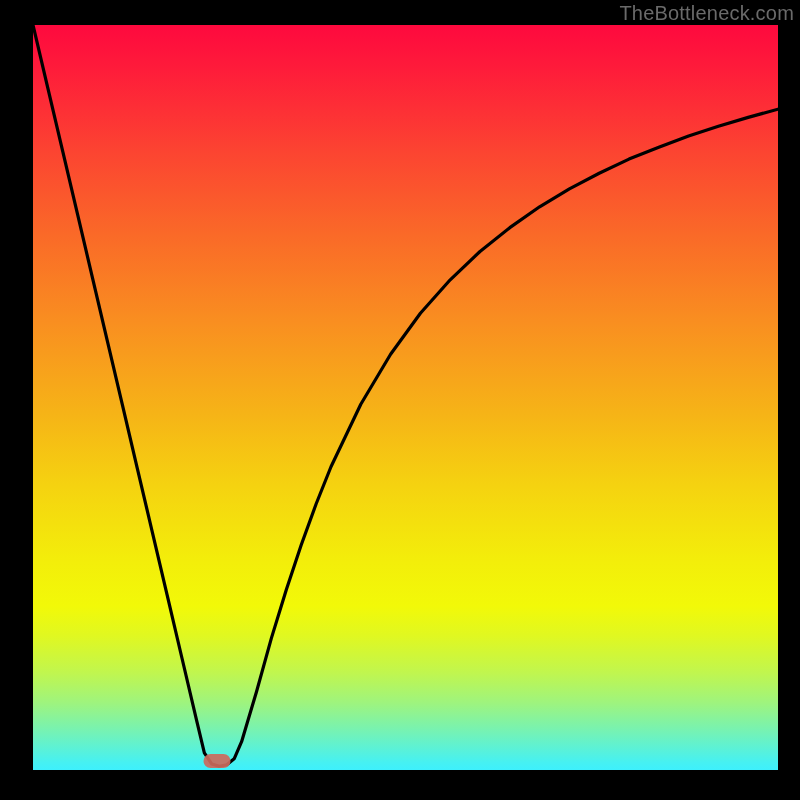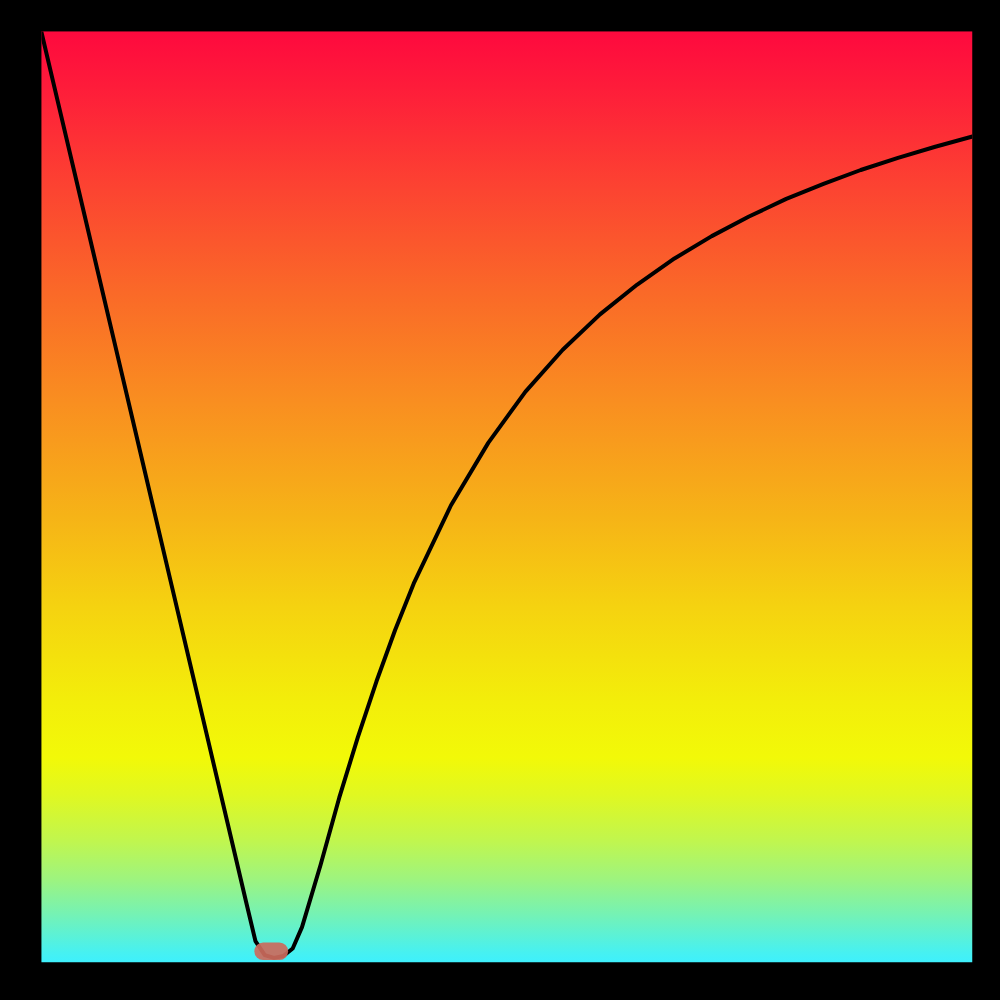--- a/index.html
+++ b/index.html
@@ -72,20 +72,21 @@
     opacity: 0.92;
     transform: translate(-50%, -50%);
     z-index: 5;
   }
 </style>
 </head>
 <body>
 
 <div class="frame">
 
+  <div class="watermark">TheBottleneck.com</div>
 
   <div class="plot-area">
     <div class="gradient-bg"></div>
 
     <svg class="curve" viewBox="0 0 745 745" preserveAspectRatio="none">
       <path id="curve-path" d="M0.00 0.00 L14.90 63.32 L29.80 126.65 L44.70 189.98 L59.60 253.30 L74.50 316.63 L89.40 379.95 L104.30 443.27 L119.20 506.60 L134.10 569.92 L149.00 633.25 L163.90 696.58 L171.35 727.87 L178.80 739.04 L186.25 741.27 L193.70 739.78 L201.15 733.83 L208.60 716.69 L223.50 666.77 L238.40 613.13 L253.30 564.71 L268.20 520.01 L283.10 479.03 L298.00 441.78 L327.80 379.20 L357.60 329.29 L387.40 288.31 L417.20 254.79 L447.00 226.48 L476.80 202.64 L506.60 181.78 L536.40 163.90 L566.20 148.25 L596.00 134.10 L625.80 122.18 L655.60 111.00 L685.40 101.32 L715.20 92.38 L745.00 84.18" fill="none" stroke="#000" stroke-width="3.2" stroke-linejoin="round" stroke-linecap="round"></path>
     </svg>
 
     <div id="marker" class="marker" style="left: 184.015px; top: 736.06px;"></div>
   </div>

